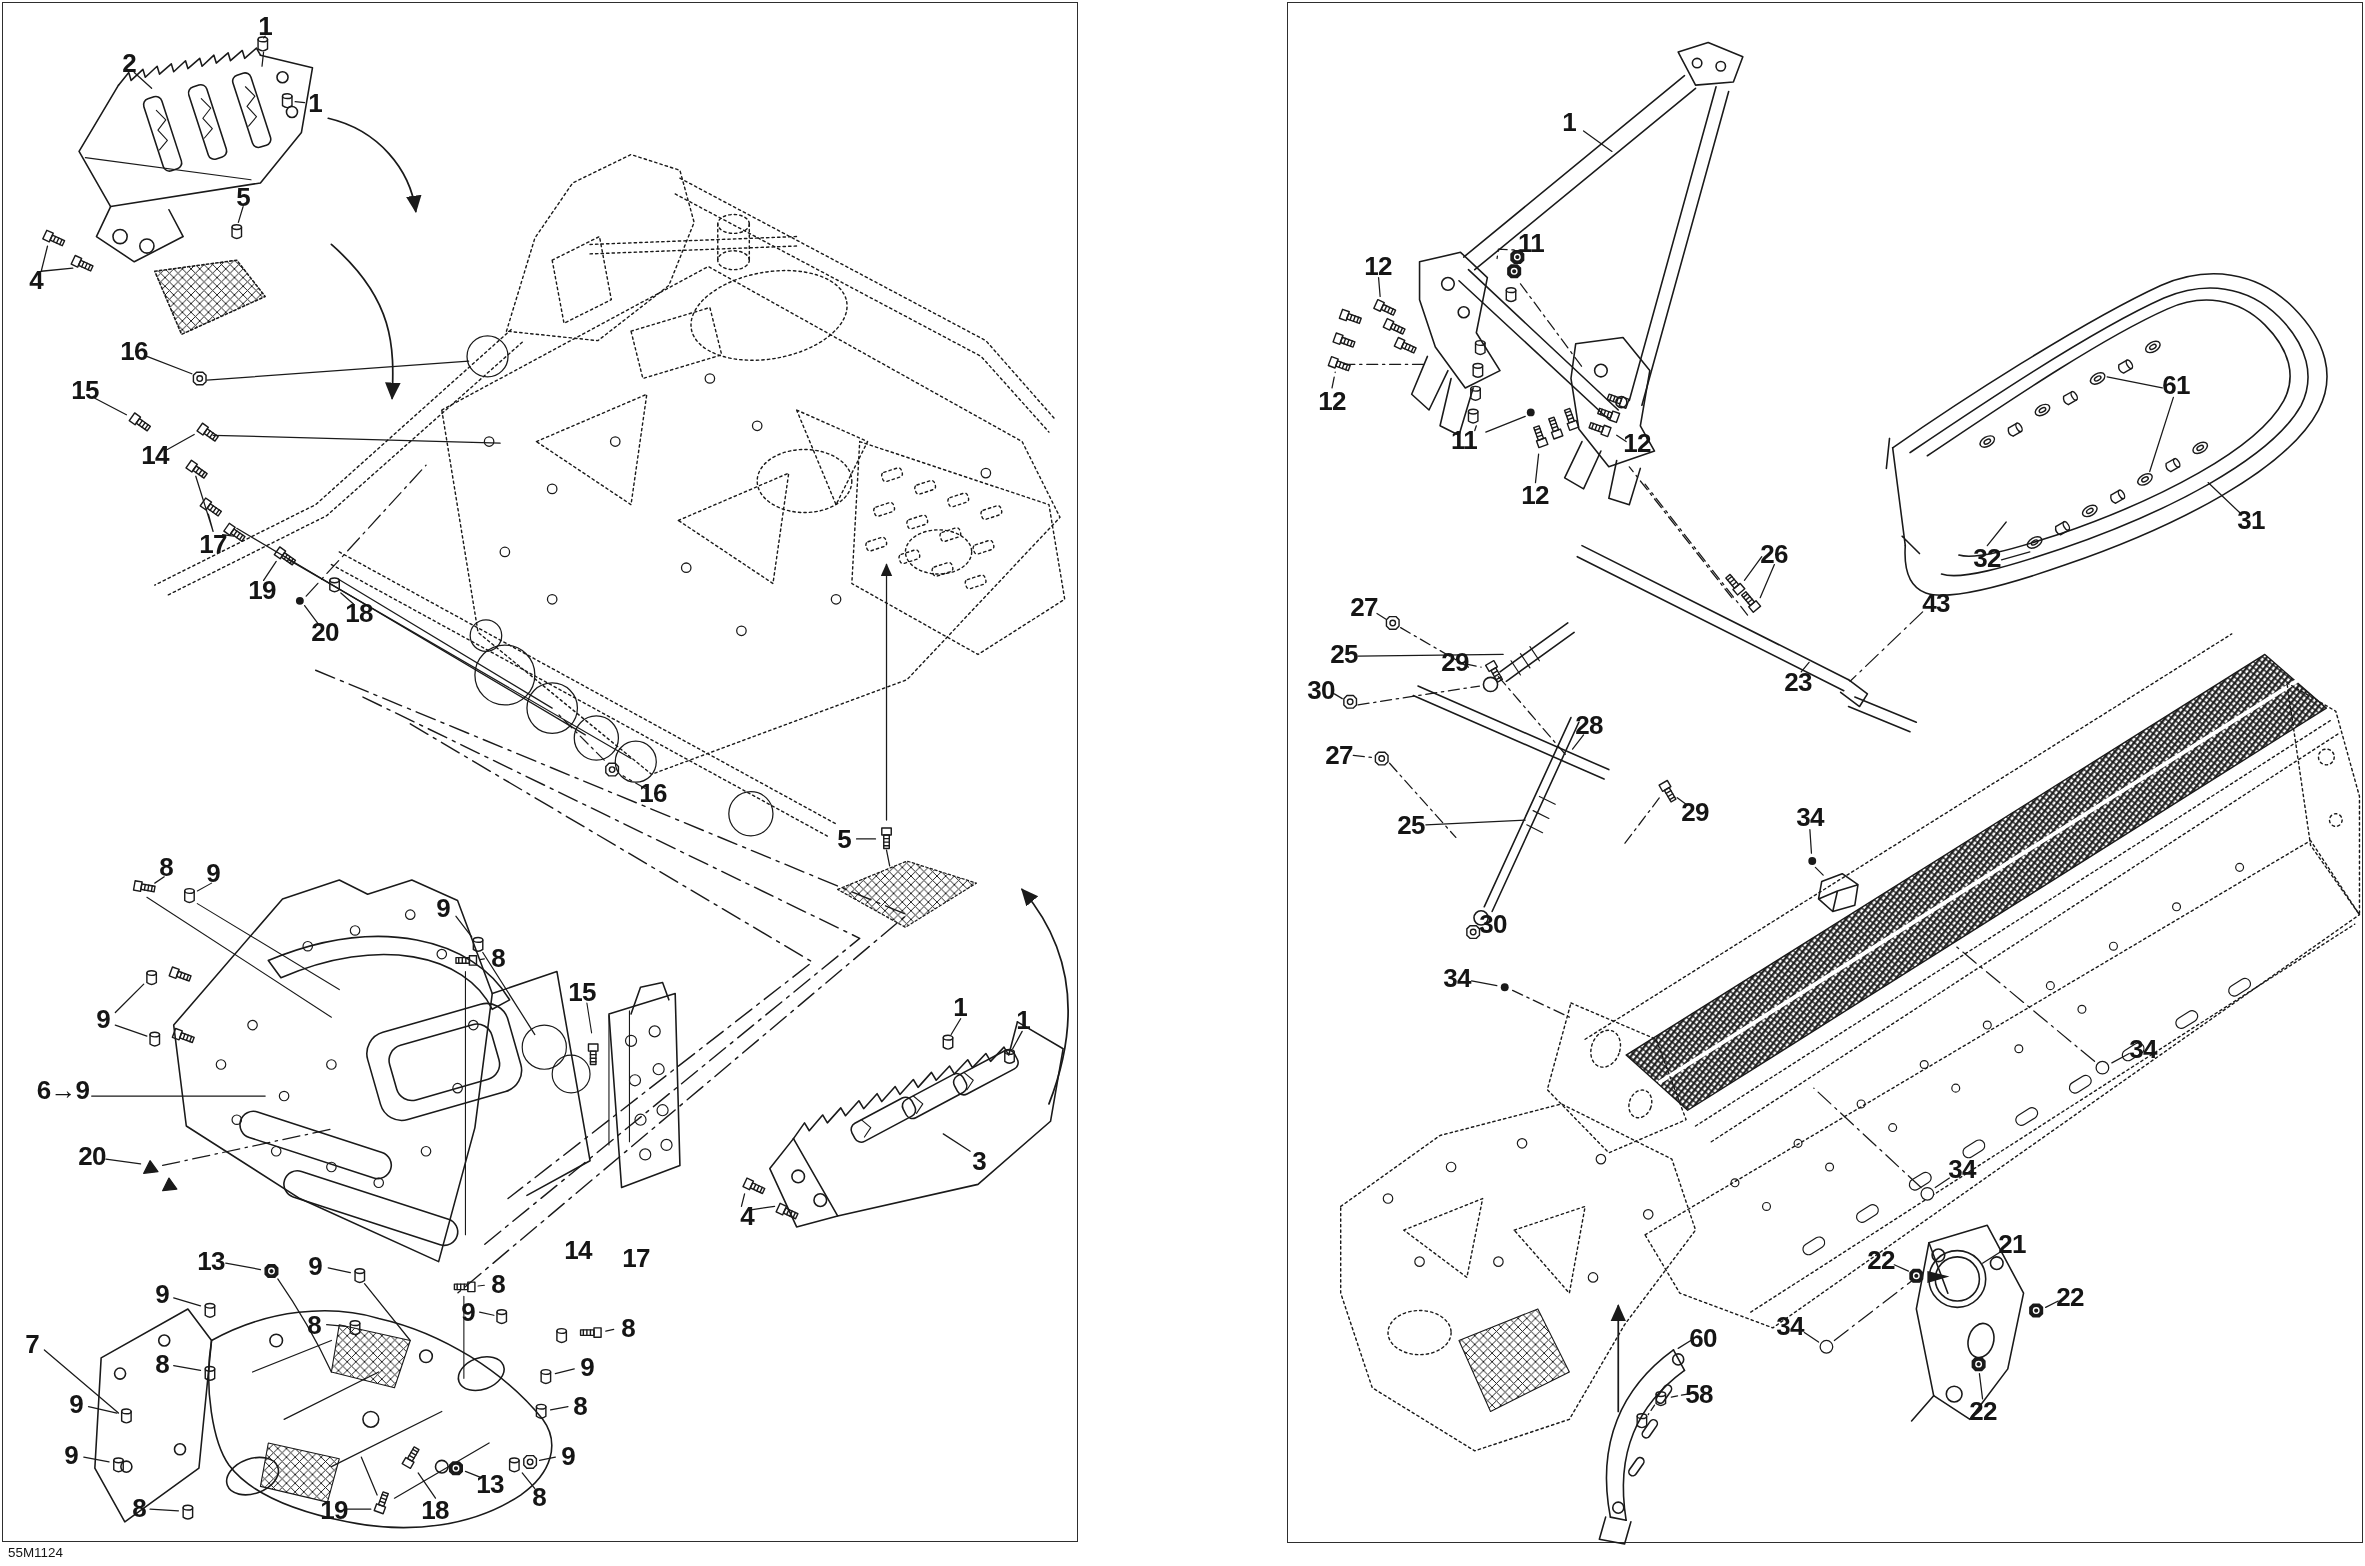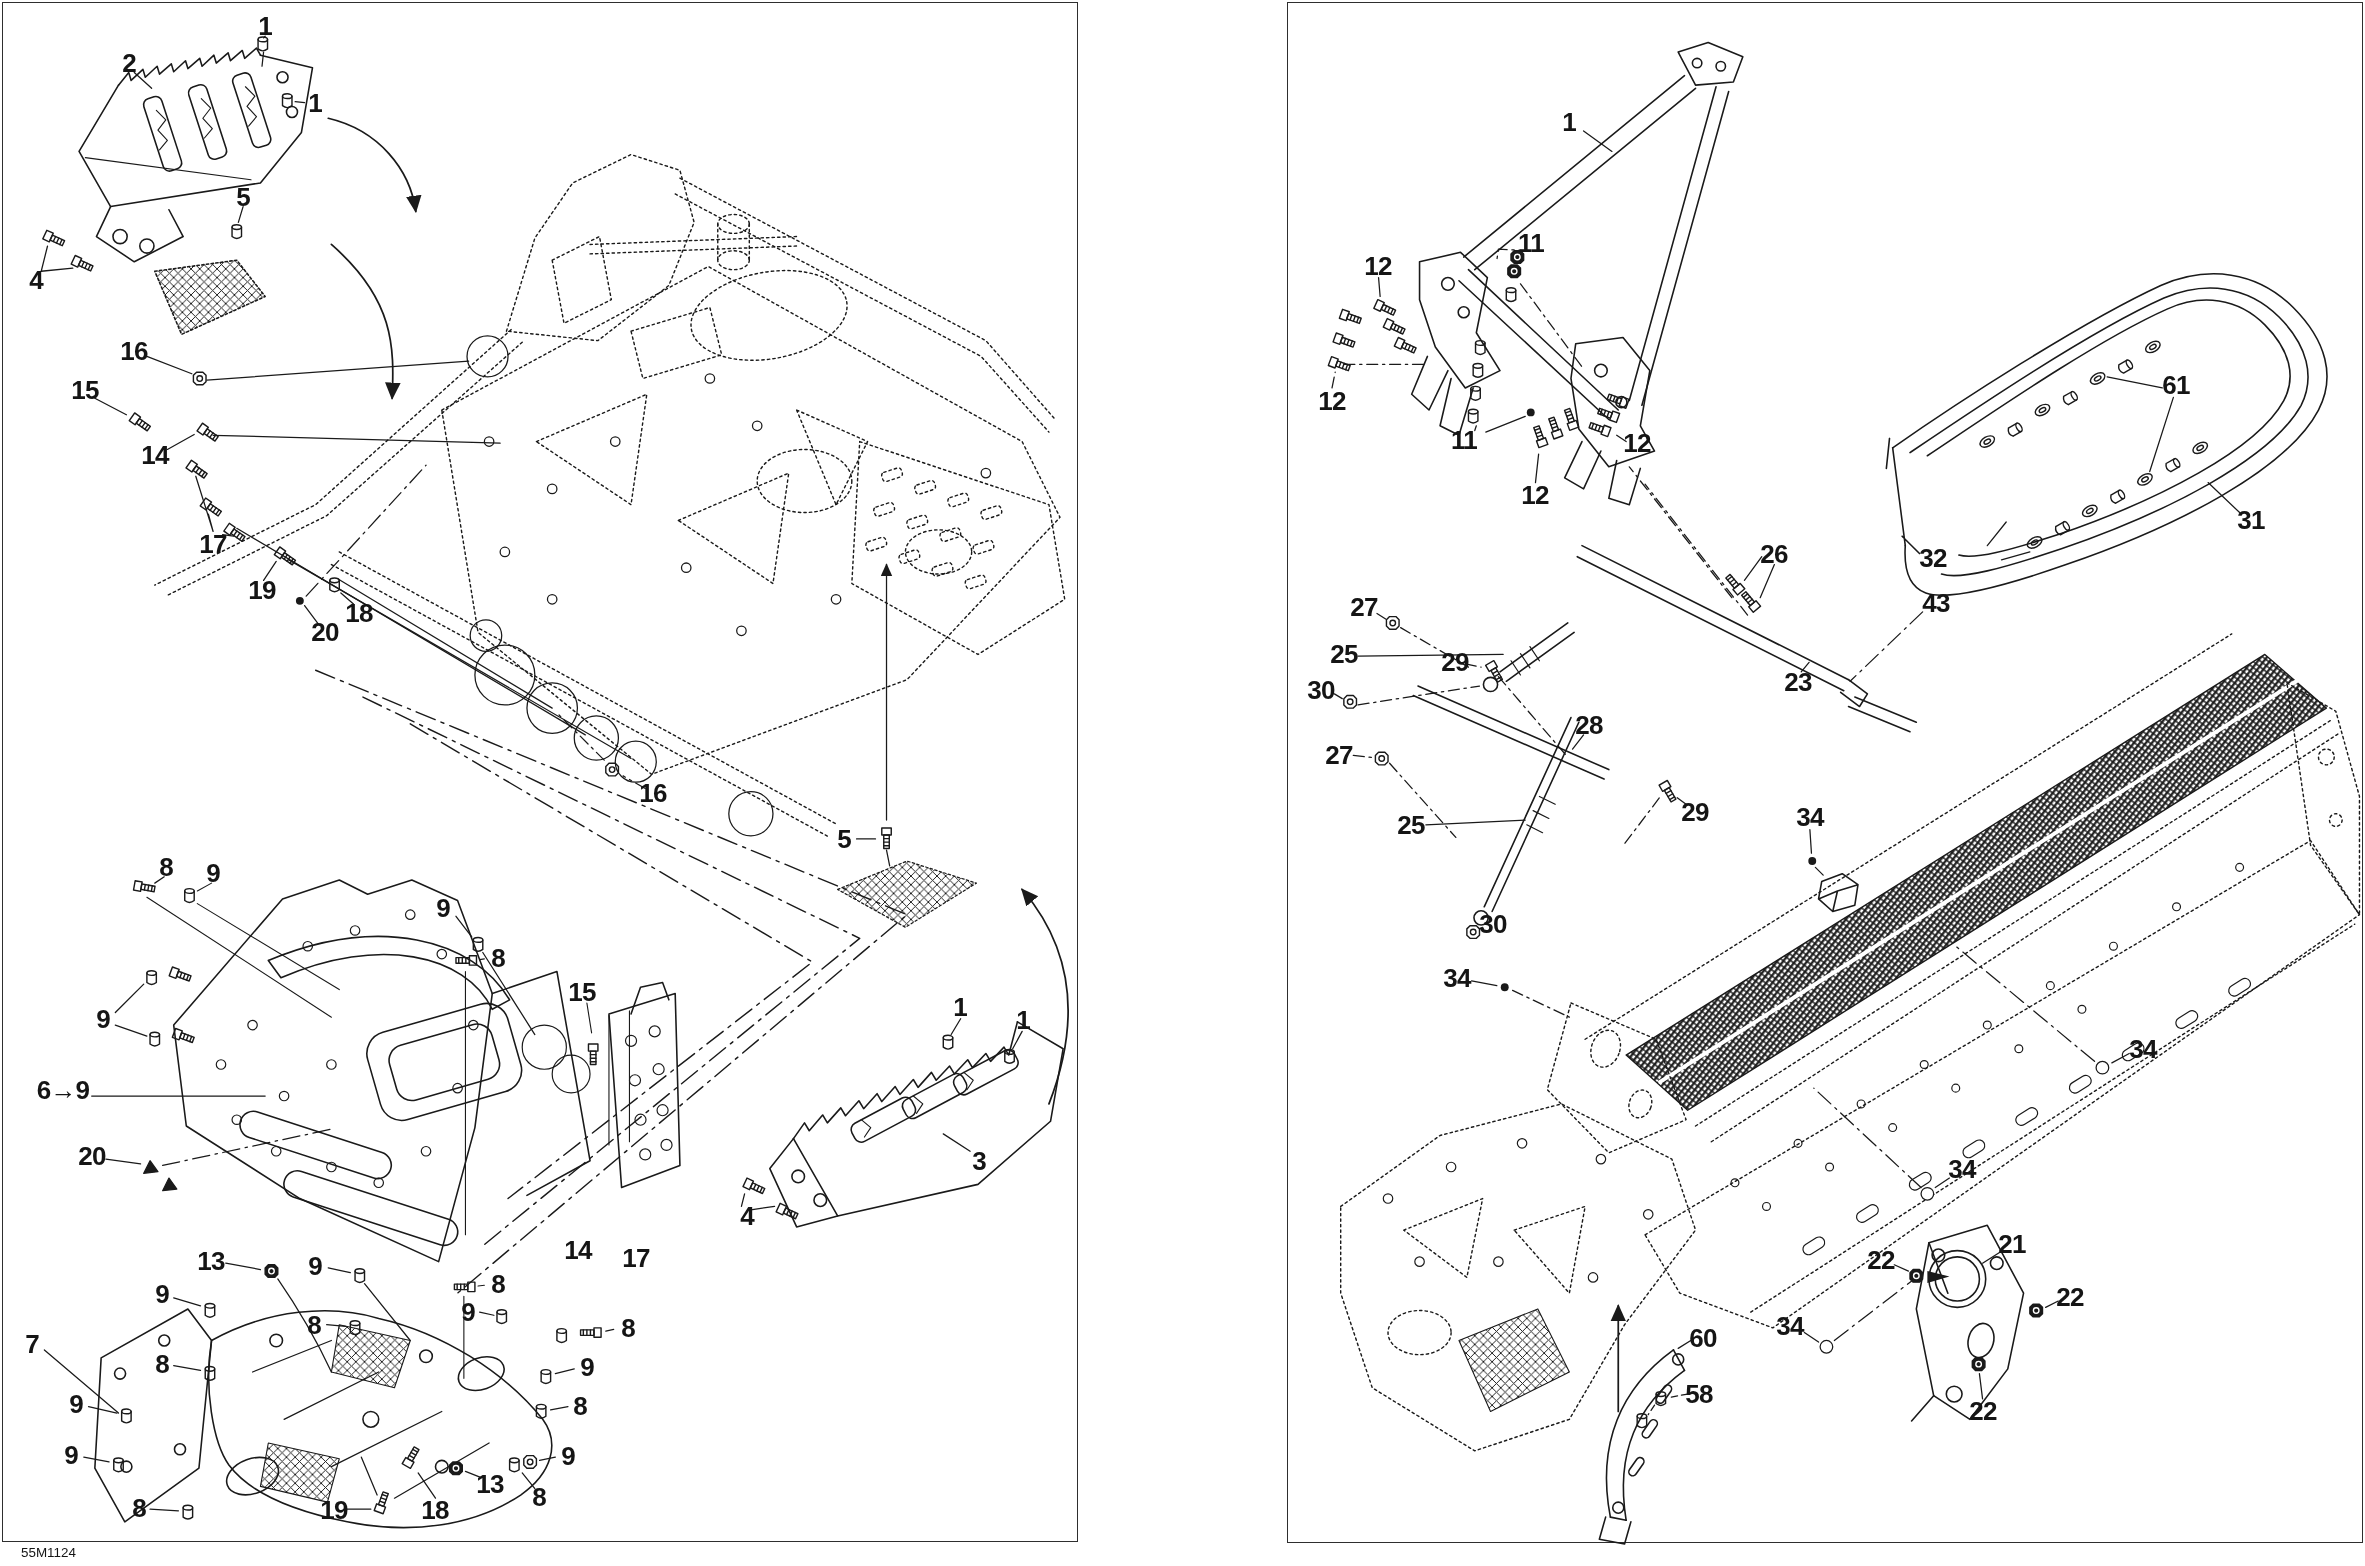--- a/index.html
+++ b/index.html
@@ -5,21 +5,21 @@
   html,body{margin:0;padding:0;}
   body{width:2366px;height:1566px;background:#ffffff;position:relative;overflow:hidden;
        font-family:"Liberation Sans",sans-serif;color:#111;}
   .panel{position:absolute;border:1.6px solid #2e2e2e;background:#ffffff;box-sizing:border-box;}
   #panel-left{left:2.4px;top:1.6px;width:1076px;height:1540px;}
   #panel-right{left:1287px;top:1.6px;width:1076px;height:1541px;}
   svg.art{position:absolute;left:0;top:0;width:2366px;height:1566px;z-index:2;}
   #callout-layer{position:absolute;left:0;top:0;width:2366px;height:1566px;z-index:3;}
   .callout{position:absolute;transform:translate(-50%,-50%);font-size:26px;font-weight:600;
            letter-spacing:-0.8px;line-height:1;white-space:nowrap;color:#151515;}
-  #figure-code{position:absolute;left:21px;top:1545px;font-size:13.4px;z-index:3;color:#151515;}
+  #figure-code{position:absolute;left:8px;top:1545px;font-size:13.4px;z-index:3;color:#151515;}
 </style>
 </head>
 <body>
 
 <div id="panel-left" class="panel"></div>
 <div id="panel-right" class="panel"></div>
 
 <svg class="art" viewBox="0 0 3000 1986" fill="none" stroke="#1a1a1a" stroke-width="2" stroke-linecap="round" stroke-linejoin="round">
   <defs>
     <marker id="ah" markerWidth="12" markerHeight="10" refX="9" refY="4.5" orient="auto">
@@ -612,21 +612,21 @@
     <div class="callout" style="left: 1569px; top: 122px;">1</div>
     <div class="callout" style="left: 1531px; top: 243px;">11</div>
     <div class="callout" style="left: 1378px; top: 266px;">12</div>
     <div class="callout" style="left: 1332px; top: 401px;">12</div>
     <div class="callout" style="left: 1464px; top: 440px;">11</div>
     <div class="callout" style="left: 1637px; top: 443px;">12</div>
     <div class="callout" style="left: 1535px; top: 495px;">12</div>
     <div class="callout" style="left: 1774px; top: 554px;">26</div>
     <div class="callout" style="left: 2176px; top: 385px;">61</div>
     <div class="callout" style="left: 2251px; top: 520px;">31</div>
-    <div class="callout" style="left: 1933px; top: 558px;">32</div>
+    <div class="callout" style="left: 1987px; top: 558px;">32</div>
     <div class="callout" style="left: 1936px; top: 603px;">43</div>
     <div class="callout" style="left: 1364px; top: 607px;">27</div>
     <div class="callout" style="left: 1344px; top: 654px;">25</div>
     <div class="callout" style="left: 1455px; top: 662px;">29</div>
     <div class="callout" style="left: 1321px; top: 690px;">30</div>
     <div class="callout" style="left: 1798px; top: 682px;">23</div>
     <div class="callout" style="left: 1589px; top: 725px;">28</div>
     <div class="callout" style="left: 1339px; top: 755px;">27</div>
     <div class="callout" style="left: 1411px; top: 825px;">25</div>
     <div class="callout" style="left: 1695px; top: 812px;">29</div>

